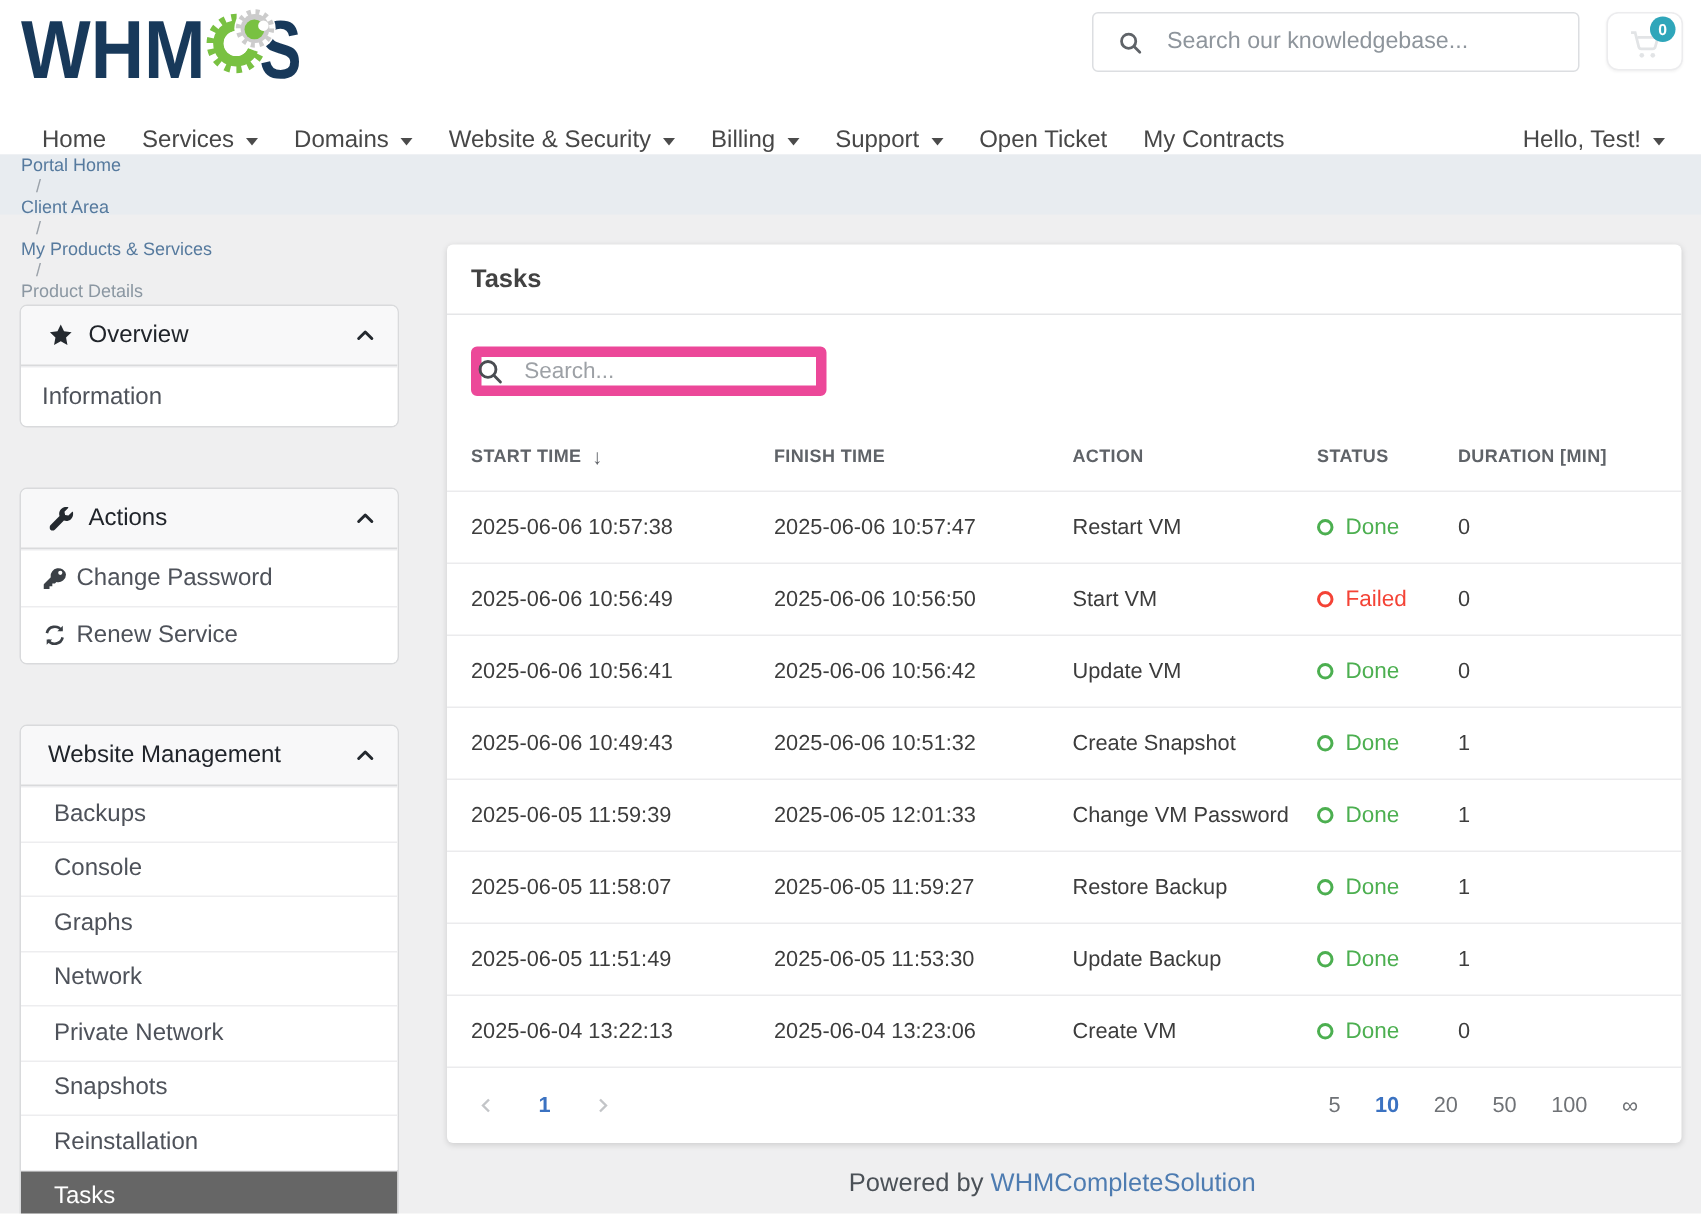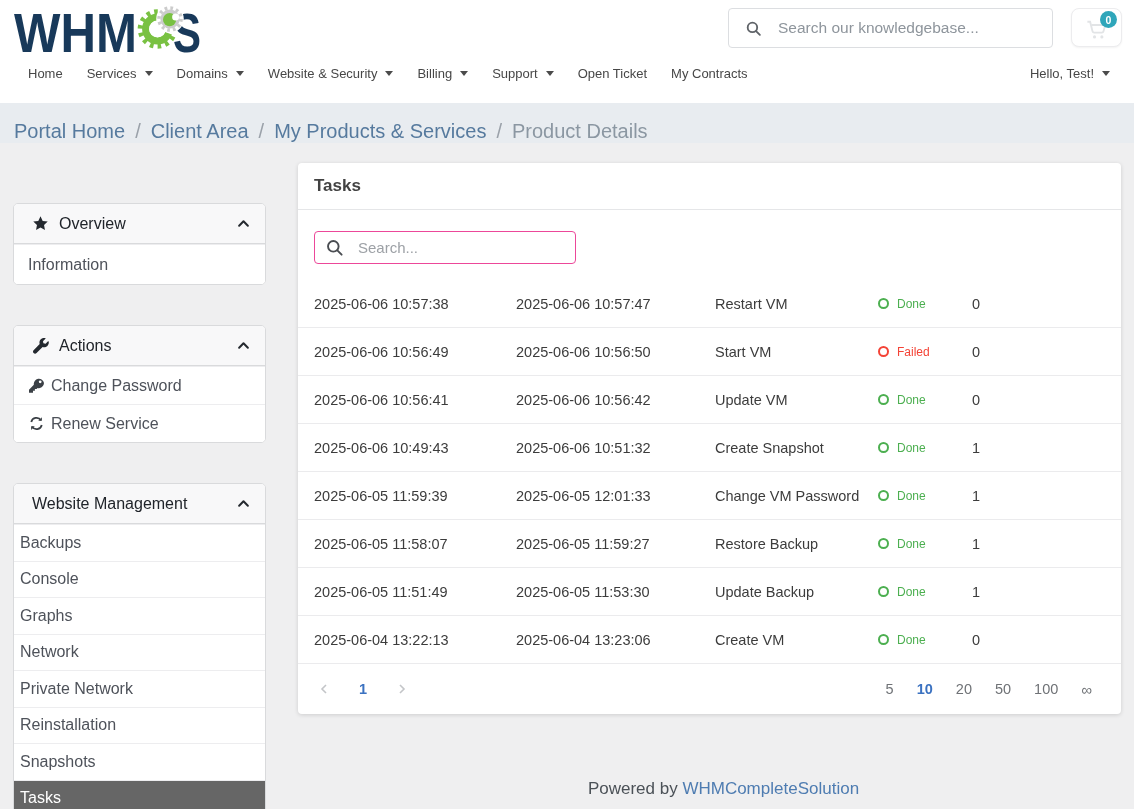--- a/index.html
+++ b/index.html
@@ -32,33 +32,33 @@
     display: flex; align-items: center; justify-content: center; cursor: pointer;
   }
   .cart-btn .cart-ic { color: #e2e4e6; margin-top: 4px; display: flex; }
   .cart-badge {
     position: absolute; top: 2px; right: 4px; min-width: 17px; height: 17px;
     border-radius: 50%; background: #2fa6ba; color: #fff; font-size: 10.5px;
     font-weight: bold; display: flex; align-items: center; justify-content: center;
   }
   
   .navbar {
-    height: 37px; background: #fff; display: flex; align-items: flex-start;
-    padding: 0 24px 0 16px; font-size: 13px; color: #474747;
+    height: 37px; background: #fff; display: flex; align-items: flex-end;
+    padding: 0 24px 0 16px; font-size: 16px; color: #474747;
   }
   .nav-item { padding: 0 12px; display: flex; align-items: center; cursor: pointer; white-space: nowrap; }
   .nav-item.account { margin-left: auto; padding-right: 0; }
   .caret {
     width: 0; height: 0; border-left: 4px solid transparent; border-right: 4px solid transparent;
     border-top: 5px solid #4b4b4b; margin-left: 8px; display: inline-block;
   }
   
   .breadcrumbs {
-    height: 40px; background: #e8ecf0; display: flex; align-items: flex-end;
-    padding: 0 14px; font-size: 20px;
+    height: 40px; background: #e8ecf0; display: flex; align-items: flex-start;
+    padding: 0 14px; font-size: 12px; flex-direction: column;
   }
   .crumb-link { color: #567a9e; text-decoration: none; cursor: pointer; }
   .crumb-sep { color: #9aa1a9; margin: 0 10px; }
   .crumb-current { color: #8b97a2; }
   
   .content { position: absolute; top: 143px; left: 0; right: 0; }
   .sidebar { position: absolute; left: 13px; top: 20px; width: 253px; }
   .panel {
     border: 1px solid #d9dadc; border-radius: 5px; background: #fff;
     margin-bottom: 16px; overflow: hidden; margin-top: 40px;
@@ -72,73 +72,73 @@
   .panel-header .chev { margin-left: auto; color: #24292f; display: flex; }
   .panel-item {
     display: flex; align-items: center; padding: 0 15px;
     font-size: 16px; color: #4e525a; border-top: 1px solid #ededef; cursor: pointer;
     background: #fff;
   }
   .panel-item:first-of-type { border-top: none; }
   .panel-item .i-icon { color: #3b4046; margin-right: 7px; display: flex; width: 15px; justify-content: center; }
   .panel-overview .panel-item { height: 40px; padding-left: 14px; }
   .panel-actions .panel-item { height: 38px; }
-  .panel-sm .panel-item { height: 36.5px; padding-left: 6px; }
+  .panel-sm .panel-item { height: 36.5px; padding-left: 22px; }
   .panel-item.active { background: #666666; color: #fff; }
   
   .card {
     position: absolute; left: 298px; top: 20px; width: 823px; background: #fff;
     border-radius: 4px; box-shadow: 0 1px 4px rgba(0,0,0,.14);
   }
   .card-header {
     height: 47px; border-bottom: 1px solid #e5e6e8; display: flex; align-items: center;
     padding: 0 16px; font-size: 17px; font-weight: bold; color: #424242;
   }
   .table-search {
-    margin: 21px 16px 0; width: 262px; height: 33px;
-    border: 1px solid #ec4899; border-radius: 4px;
-    display: flex; align-items: center; padding: 0 10px; position: relative;
+    margin: 21px 16px 0; width: 237px; height: 33px;
+    border: 7px solid #ec4899; border-radius: 4px;
+    display: flex; align-items: center; padding: 0 10px; position: relative; justify-content: center;
   }
   .table-search .mag { color: #4a4d52; margin-right: 14px; display: flex; }
   .table-search input {
     border: none; outline: none; flex: 1; font-size: 15px;
     font-family: "Liberation Sans", sans-serif; color: #3a3a3a; background: transparent;
   }
   .table-search input::placeholder { color: #9da1a6; opacity: 1; }
   .tbl { margin-top: 16px; }
   .tbl-row {
     display: grid; grid-template-columns: 202px 199px 163px 94px 1fr;
     padding: 0 16px; height: 48px; align-items: center;
   }
   .tbl-row.head { border-bottom: 1px solid #ebebed; }
   .tbl-row.body-row { border-bottom: 1px solid #ebebed; font-size: 14.5px; color: #3c3c3c; }
   .th {
     font-size: 12px; font-weight: bold; color: #5f6368; letter-spacing: .25px;
     display: flex; align-items: center;
   }
   .sort-arrow { margin-left: 7px; font-size: 14px; font-weight: normal; color: #5f6368; }
-  .status-cell { display: flex; align-items: center; font-size: 12px; }
+  .status-cell { display: flex; align-items: center; font-size: 15px; }
   .status-ring {
     width: 11px; height: 11px; border-radius: 50%; border: 2px solid; margin-right: 8px;
     flex: 0 0 auto;
   }
   
   .paginator {
     height: 50px; display: flex; align-items: center; padding: 0 29px 0 12px;
     font-size: 14.5px; color: #6f7276;
   }
   .pg-nav { width: 28px; display: flex; justify-content: center; color: #c3c5c8; cursor: pointer; }
   .pg-page { width: 50px; text-align: center; font-weight: bold; cursor: pointer; }
   .pg-sizes { margin-left: auto; display: flex; align-items: center; }
   .pg-size { cursor: pointer; text-align: center; padding: 0 11.5px; }
   .pg-size.active { font-weight: bold; }
   .pg-size.inf { font-size: 15px; padding-right: 0; }
   
   .footer {
-    position: absolute; top: 779px; left: 312px; width: 823px; text-align: center;
+    position: absolute; top: 779px; left: 290px; width: 823px; text-align: center;
     font-size: 17px; color: #4b5157;
   }
   .footer a { color: #4e7cb1; text-decoration: none; cursor: pointer; }
 </style>
 </head>
 <body>
 
 <div class="topbar">
   <svg class="logo" viewBox="0 0 190 49">
     <text x="0" y="48" font-family="Liberation Sans, sans-serif" font-size="55" font-weight="bold" textLength="123" lengthAdjust="spacingAndGlyphs" fill="#18395a">WHM</text>
@@ -300,43 +300,61 @@
         <div class="panel-item">
           <span>Graphs</span>
         </div>
         <div class="panel-item">
           <span>Network</span>
         </div>
         <div class="panel-item">
           <span>Private Network</span>
         </div>
         <div class="panel-item">
+          <span>Snapshots</span>
+        </div>
+        <div class="panel-item">
           <span>Reinstallation</span>
-        </div>
-        <div class="panel-item">
-          <span>Snapshots</span>
         </div>
         <div class="panel-item active">
           <span>Tasks</span>
         </div>
       </div>
     </div>
 
   <div class="card">
     <div class="card-header">Tasks</div>
     <div class="table-search">
       <span class="mag">
         <svg width="19" height="19" viewBox="0 0 24 24" fill="none" stroke="currentColor" stroke-width="2.4">
             <circle cx="10.5" cy="10.5" r="6.7"></circle>
             <line x1="15.6" y1="15.6" x2="21" y2="21" stroke-linecap="round"></line>
           </svg>
       </span>
       <input type="text" placeholder="Search..." style="">
     </div>
     <div class="tbl" id="tasks-table">
+        <div class="tbl-row head">
+          <div class="th">
+            <span>START TIME</span>
+            <span class="sort-arrow">↓</span>
+          </div>
+          <div class="th">
+            <span>FINISH TIME</span>
+          </div>
+          <div class="th">
+            <span>ACTION</span>
+          </div>
+          <div class="th">
+            <span>STATUS</span>
+          </div>
+          <div class="th">
+            <span>DURATION [MIN]</span>
+          </div>
+        </div>
         <div class="tbl-row body-row">
           <div>2025-06-06 10:57:38</div>
           <div>2025-06-06 10:57:47</div>
           <div>Restart VM</div>
           <div class="status-cell">
             <span class="status-ring" style="border-color: rgb(76, 175, 80);"></span>
             <span style="color: rgb(76, 175, 80);">Done</span>
           </div>
           <div>0</div>
         </div>

